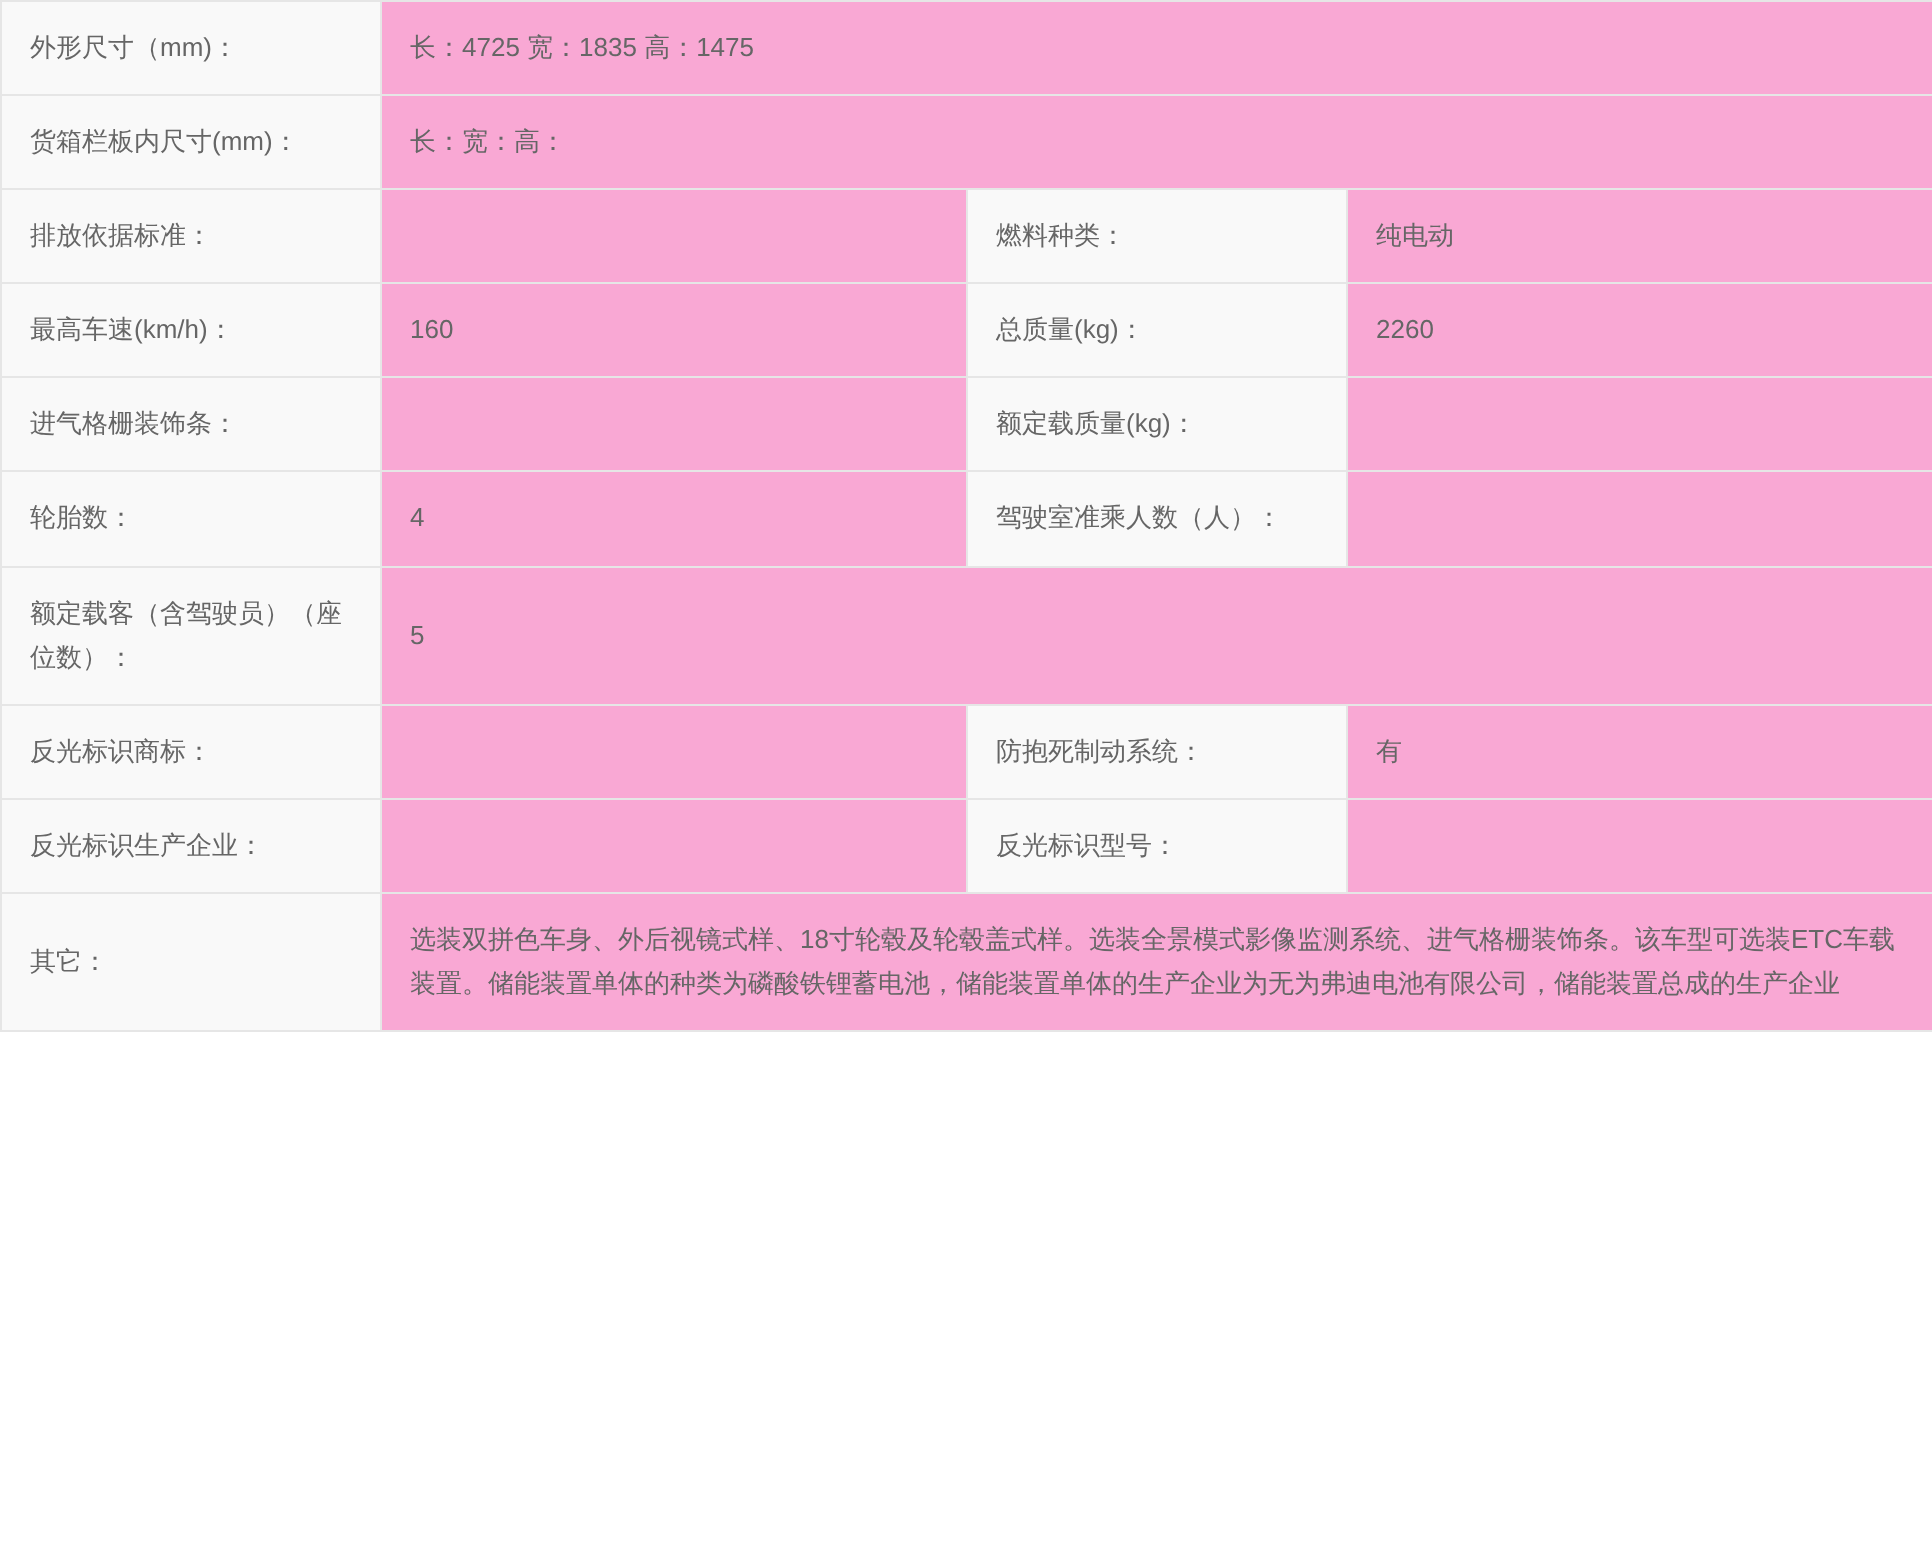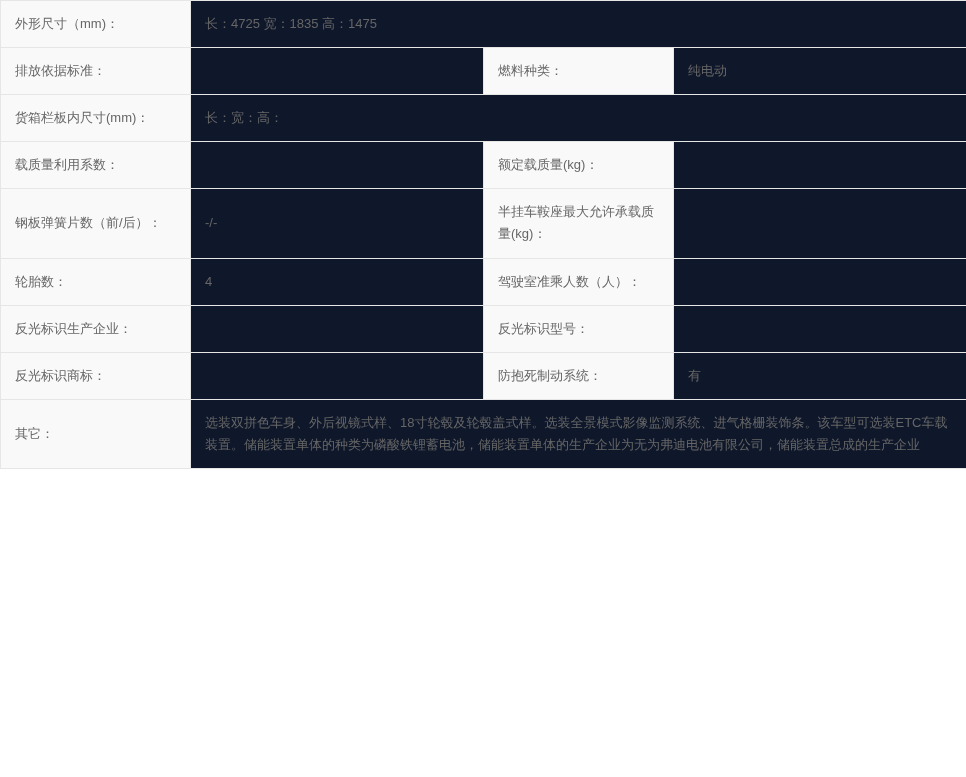--- a/index.html
+++ b/index.html
@@ -20,21 +20,21 @@
   padding: 12px 14px;
   vertical-align: middle;
   word-break: break-all;
   line-height: 1.7;
 }
 td.label {
   background: #f9f9f9;
   width: 190px;
 }
 td.value {
-  background: #0f172a;
+  background: #f9a8d4;
 }
 .col1 { width: 190px; }
 .col2 { width: 293px; }
 .col3 { width: 190px; }
 .col4 { width: 293px; }
 </style>
 </head>
 <body>
 
 <table>
@@ -43,57 +43,61 @@
       <col class="col2">
       <col class="col3">
       <col class="col4">
 </colgroup>
 <tbody id="tbody">
       <tr>
         <td class="label">外形尺寸（mm)：</td>
         <td class="value" colspan="3">长：4725 宽：1835 高：1475</td>
       </tr>
       <tr>
+        <td class="label">货箱栏板内尺寸(mm)：</td>
+        <td class="value" colspan="3">长：宽：高：</td>
+      </tr>
+      <tr>
         <td class="label">排放依据标准：</td>
         <td class="value"></td>
         <td class="label">燃料种类：</td>
         <td class="value">纯电动</td>
       </tr>
       <tr>
-        <td class="label">货箱栏板内尺寸(mm)：</td>
-        <td class="value" colspan="3">长：宽：高：</td>
+        <td class="label">最高车速(km/h)：</td>
+        <td class="value">160</td>
+        <td class="label">总质量(kg)：</td>
+        <td class="value">2260</td>
       </tr>
       <tr>
-        <td class="label">载质量利用系数：</td>
+        <td class="label">进气格栅装饰条：</td>
         <td class="value"></td>
         <td class="label">额定载质量(kg)：</td>
-        <td class="value"></td>
-      </tr>
-      <tr>
-        <td class="label">钢板弹簧片数（前/后）：</td>
-        <td class="value">-/-</td>
-        <td class="label">半挂车鞍座最大允许承载质量(kg)：</td>
         <td class="value"></td>
       </tr>
       <tr>
         <td class="label">轮胎数：</td>
         <td class="value">4</td>
         <td class="label">驾驶室准乘人数（人）：</td>
         <td class="value"></td>
       </tr>
       <tr>
-        <td class="label">反光标识生产企业：</td>
-        <td class="value"></td>
-        <td class="label">反光标识型号：</td>
-        <td class="value"></td>
+        <td class="label">额定载客（含驾驶员）（座位数）：</td>
+        <td class="value" colspan="3">5</td>
       </tr>
       <tr>
         <td class="label">反光标识商标：</td>
         <td class="value"></td>
         <td class="label">防抱死制动系统：</td>
         <td class="value">有</td>
+      </tr>
+      <tr>
+        <td class="label">反光标识生产企业：</td>
+        <td class="value"></td>
+        <td class="label">反光标识型号：</td>
+        <td class="value"></td>
       </tr>
       <tr>
         <td class="label">其它：</td>
         <td class="value" colspan="3"><span>选装双拼色车身、外后视镜式样、18寸轮毂及轮毂盖式样。选装全景模式影像监测系统、进气格栅装饰条。该车型可选装ETC车载装置。储能装置单体的种类为磷酸铁锂蓄电池，储能装置单体的生产企业为无为弗迪电池有限公司，储能装置总成的生产企业</span></td>
       </tr>
     </tbody>
 </table>
 
 </body></html>

